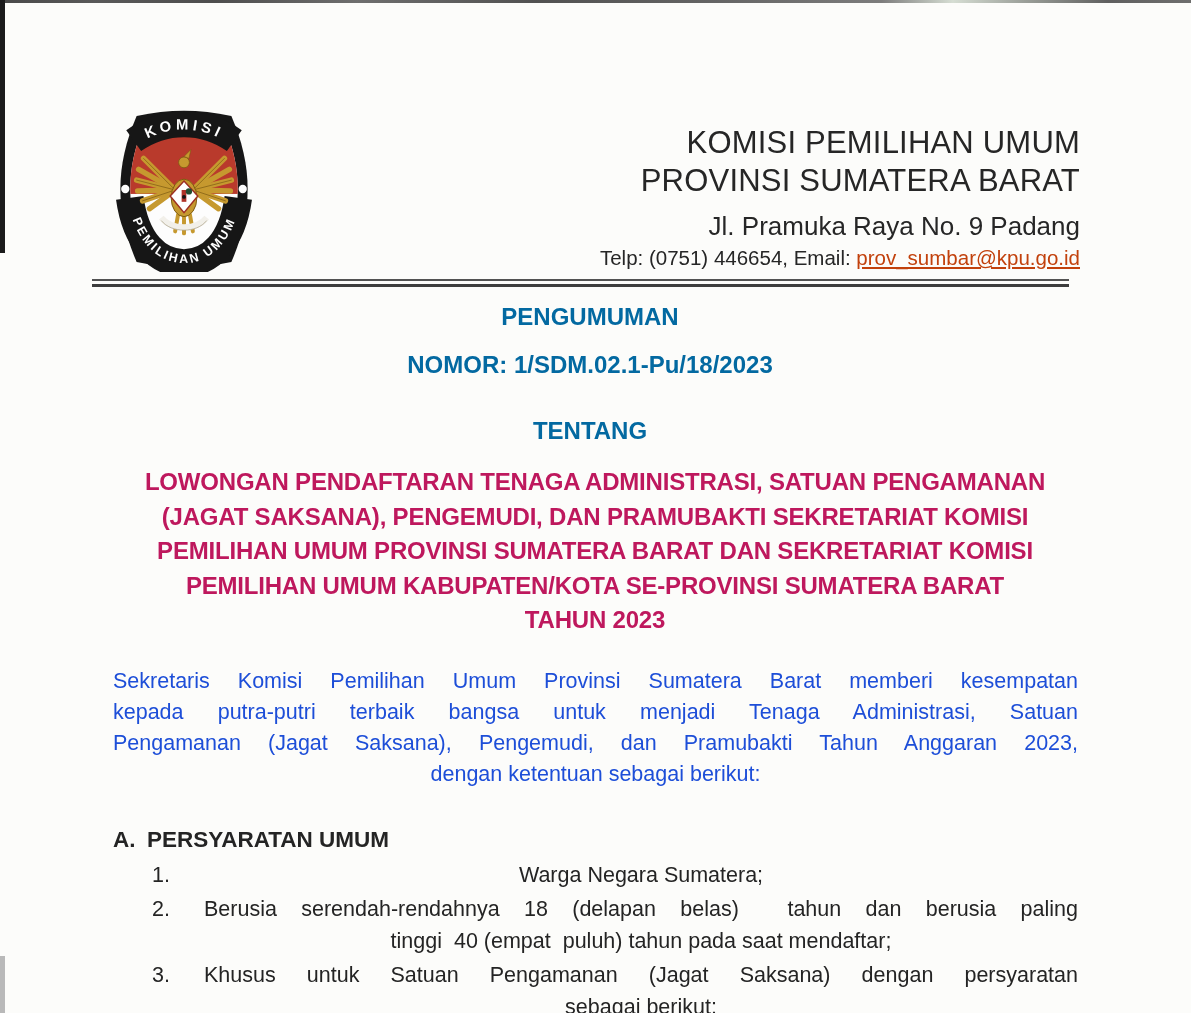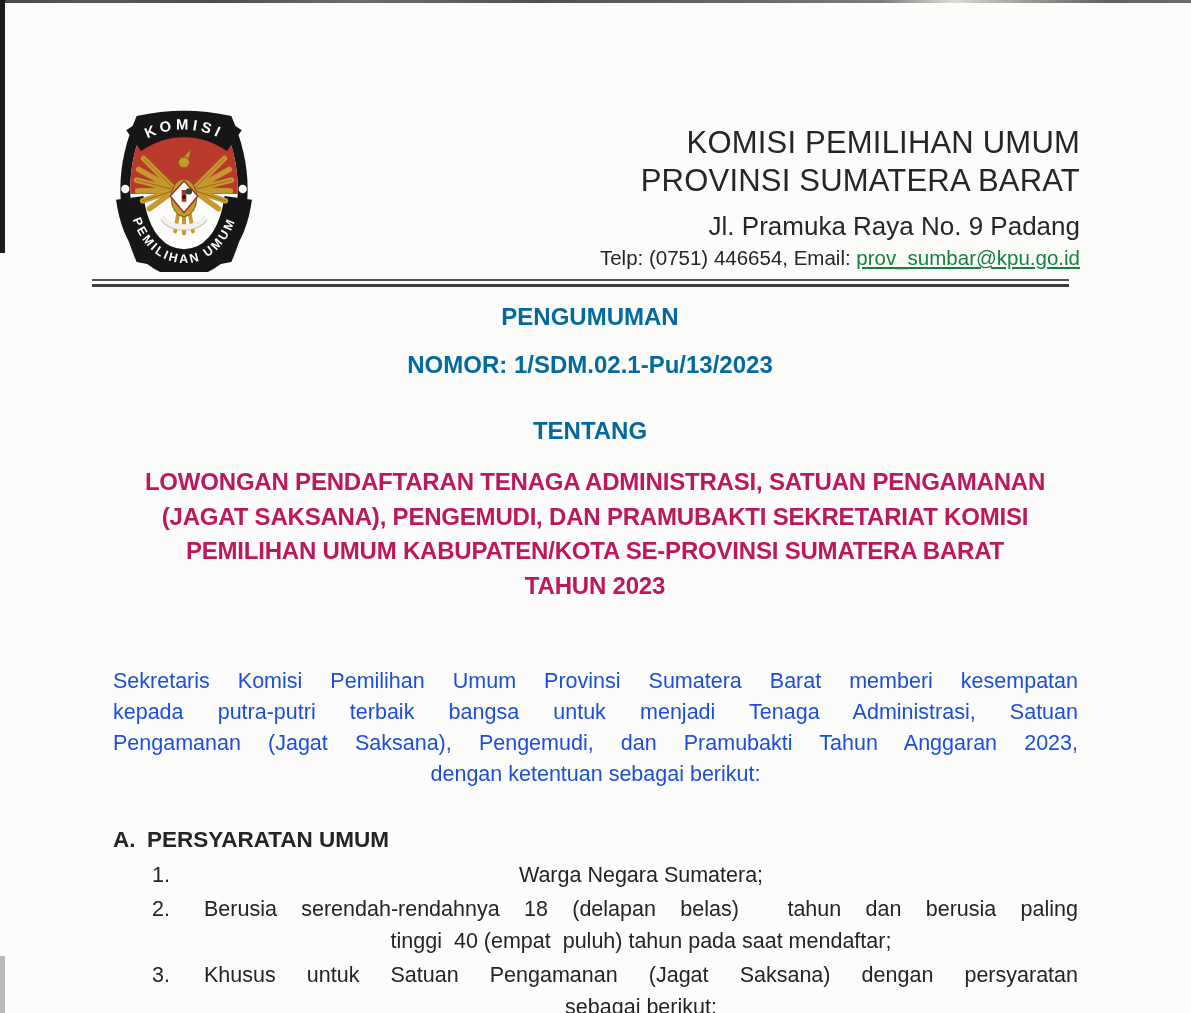--- a/index.html
+++ b/index.html
@@ -13,21 +13,21 @@
   .scan-left{position:absolute;top:0;left:0;width:5px;height:253px;background:#1b1b1b;}
   .scan-left-b{position:absolute;left:0;top:956px;width:5px;height:57px;background:#b9b9b9;}
 
   
   .logo{position:absolute;left:110px;top:106px;width:148px;height:166px;}
   .header-text{position:absolute;left:200px;top:118px;width:880px;text-align:right;color:#262626;}
   .org{font-size:31px;line-height:38px;letter-spacing:.2px;}
   .org1{margin-top:6px;}
   .addr{font-size:26px;line-height:35px;margin-top:9px;}
   .contact{font-size:20.5px;line-height:26px;margin-top:1px;}
-  .email{color:#15803d;text-decoration:underline;}
+  .email{color:#c2410c;text-decoration:underline;}
   .rule{position:absolute;top:279px;left:92px;width:977px;height:3px;
     border-top:2px solid #525252;border-bottom:3px solid #3d3d3d;}
 
   
   .h-center{position:absolute;left:0;width:1180px;text-align:center;font-weight:bold;color:#0369a1;font-size:24px;}
   .pengumuman{top:303px;}
   .nomor{top:351px;}
   .tentang{top:417px;}
   .doc-title{position:absolute;left:85px;top:465px;width:1020px;text-align:center;
     font-weight:bold;font-size:24px;line-height:34.5px;color:#be185d;letter-spacing:-0.2px;}
@@ -124,26 +124,27 @@
   <div class="header-text">
     <div class="org org1">KOMISI PEMILIHAN UMUM</div>
     <div class="org">PROVINSI SUMATERA BARAT</div>
     <div class="addr">Jl. Pramuka Raya No. 9 Padang</div>
     <div class="contact"><span>Telp: (0751) 446654, Email: </span><span class="email">prov_sumbar@kpu.go.id</span></div>
   </div>
 
   <div class="rule"></div>
 
   <div class="h-center pengumuman">PENGUMUMAN</div>
-  <div class="h-center nomor">NOMOR: 1/SDM.02.1-Pu/13/2023</div>
+  <div class="h-center nomor">NOMOR: 1/SDM.02.1-Pu/18/2023</div>
   <div class="h-center tentang">TENTANG</div>
 
   <div class="doc-title">
     <div>LOWONGAN PENDAFTARAN TENAGA ADMINISTRASI, SATUAN PENGAMANAN</div>
     <div>(JAGAT SAKSANA), PENGEMUDI, DAN PRAMUBAKTI SEKRETARIAT KOMISI</div>
+    <div>PEMILIHAN UMUM PROVINSI SUMATERA BARAT DAN SEKRETARIAT KOMISI</div>
     <div>PEMILIHAN UMUM KABUPATEN/KOTA SE-PROVINSI SUMATERA BARAT</div>
     <div>TAHUN 2023</div>
   </div>
 
   <div class="intro">
     <div class="jl">Sekretaris Komisi Pemilihan Umum Provinsi Sumatera Barat memberi kesempatan</div>
     <div class="jl">kepada putra-putri terbaik bangsa untuk menjadi Tenaga Administrasi, Satuan</div>
     <div class="jl">Pengamanan (Jagat Saksana), Pengemudi, dan Pramubakti Tahun Anggaran 2023,</div>
     <div class="ll">dengan ketentuan sebagai berikut:</div>
   </div>

